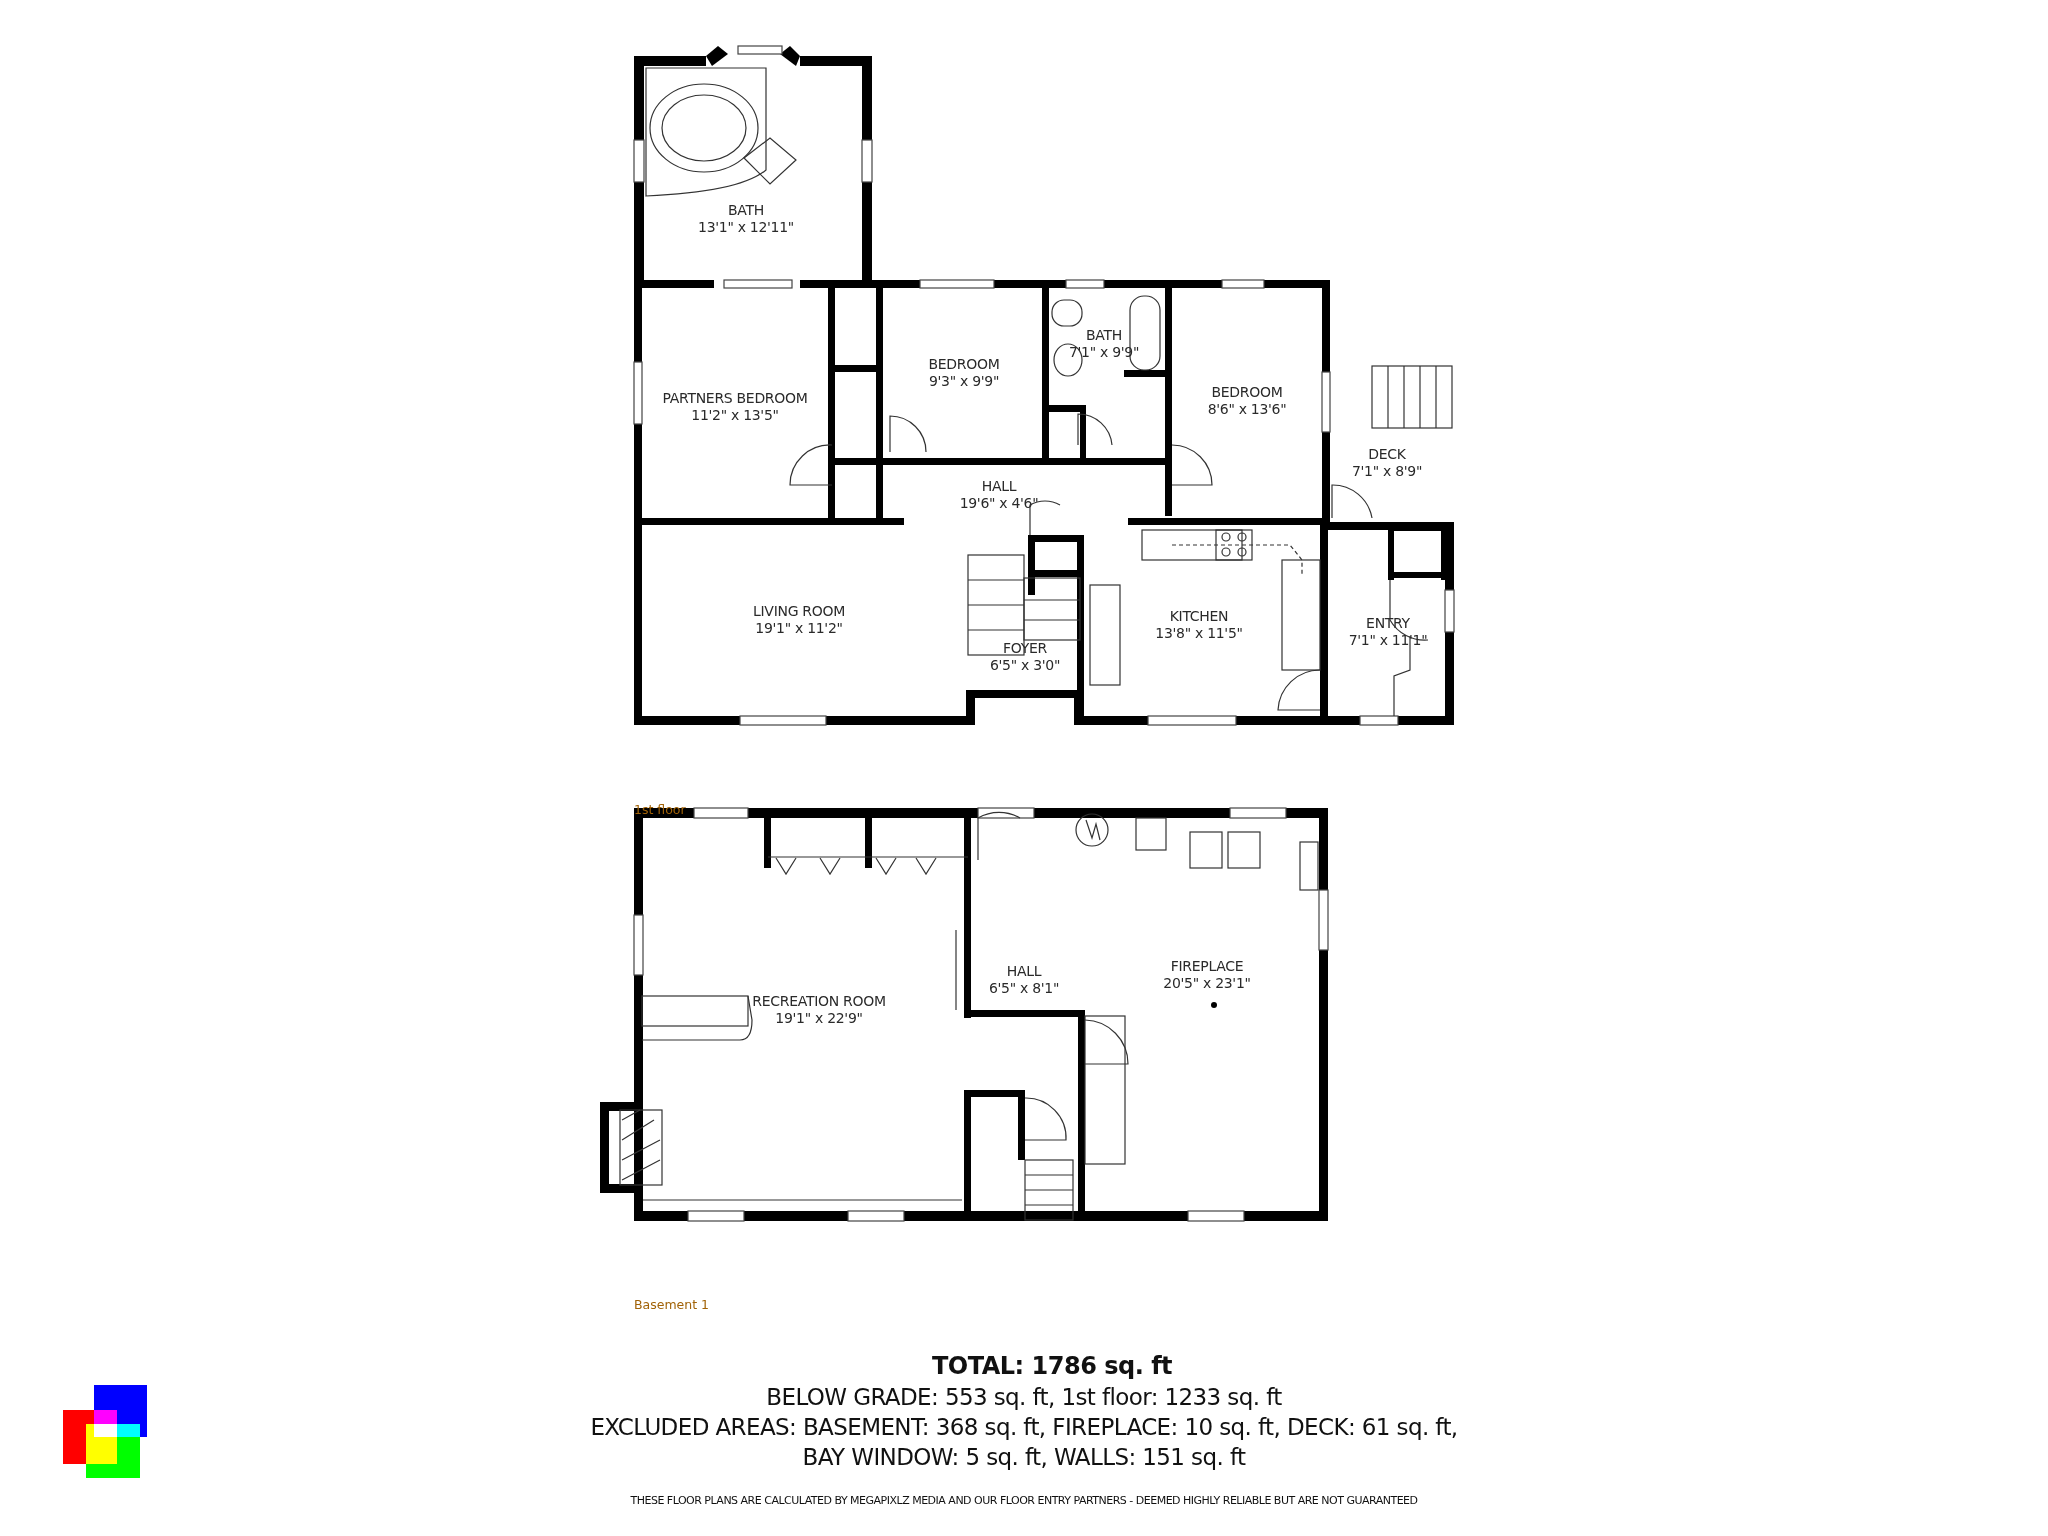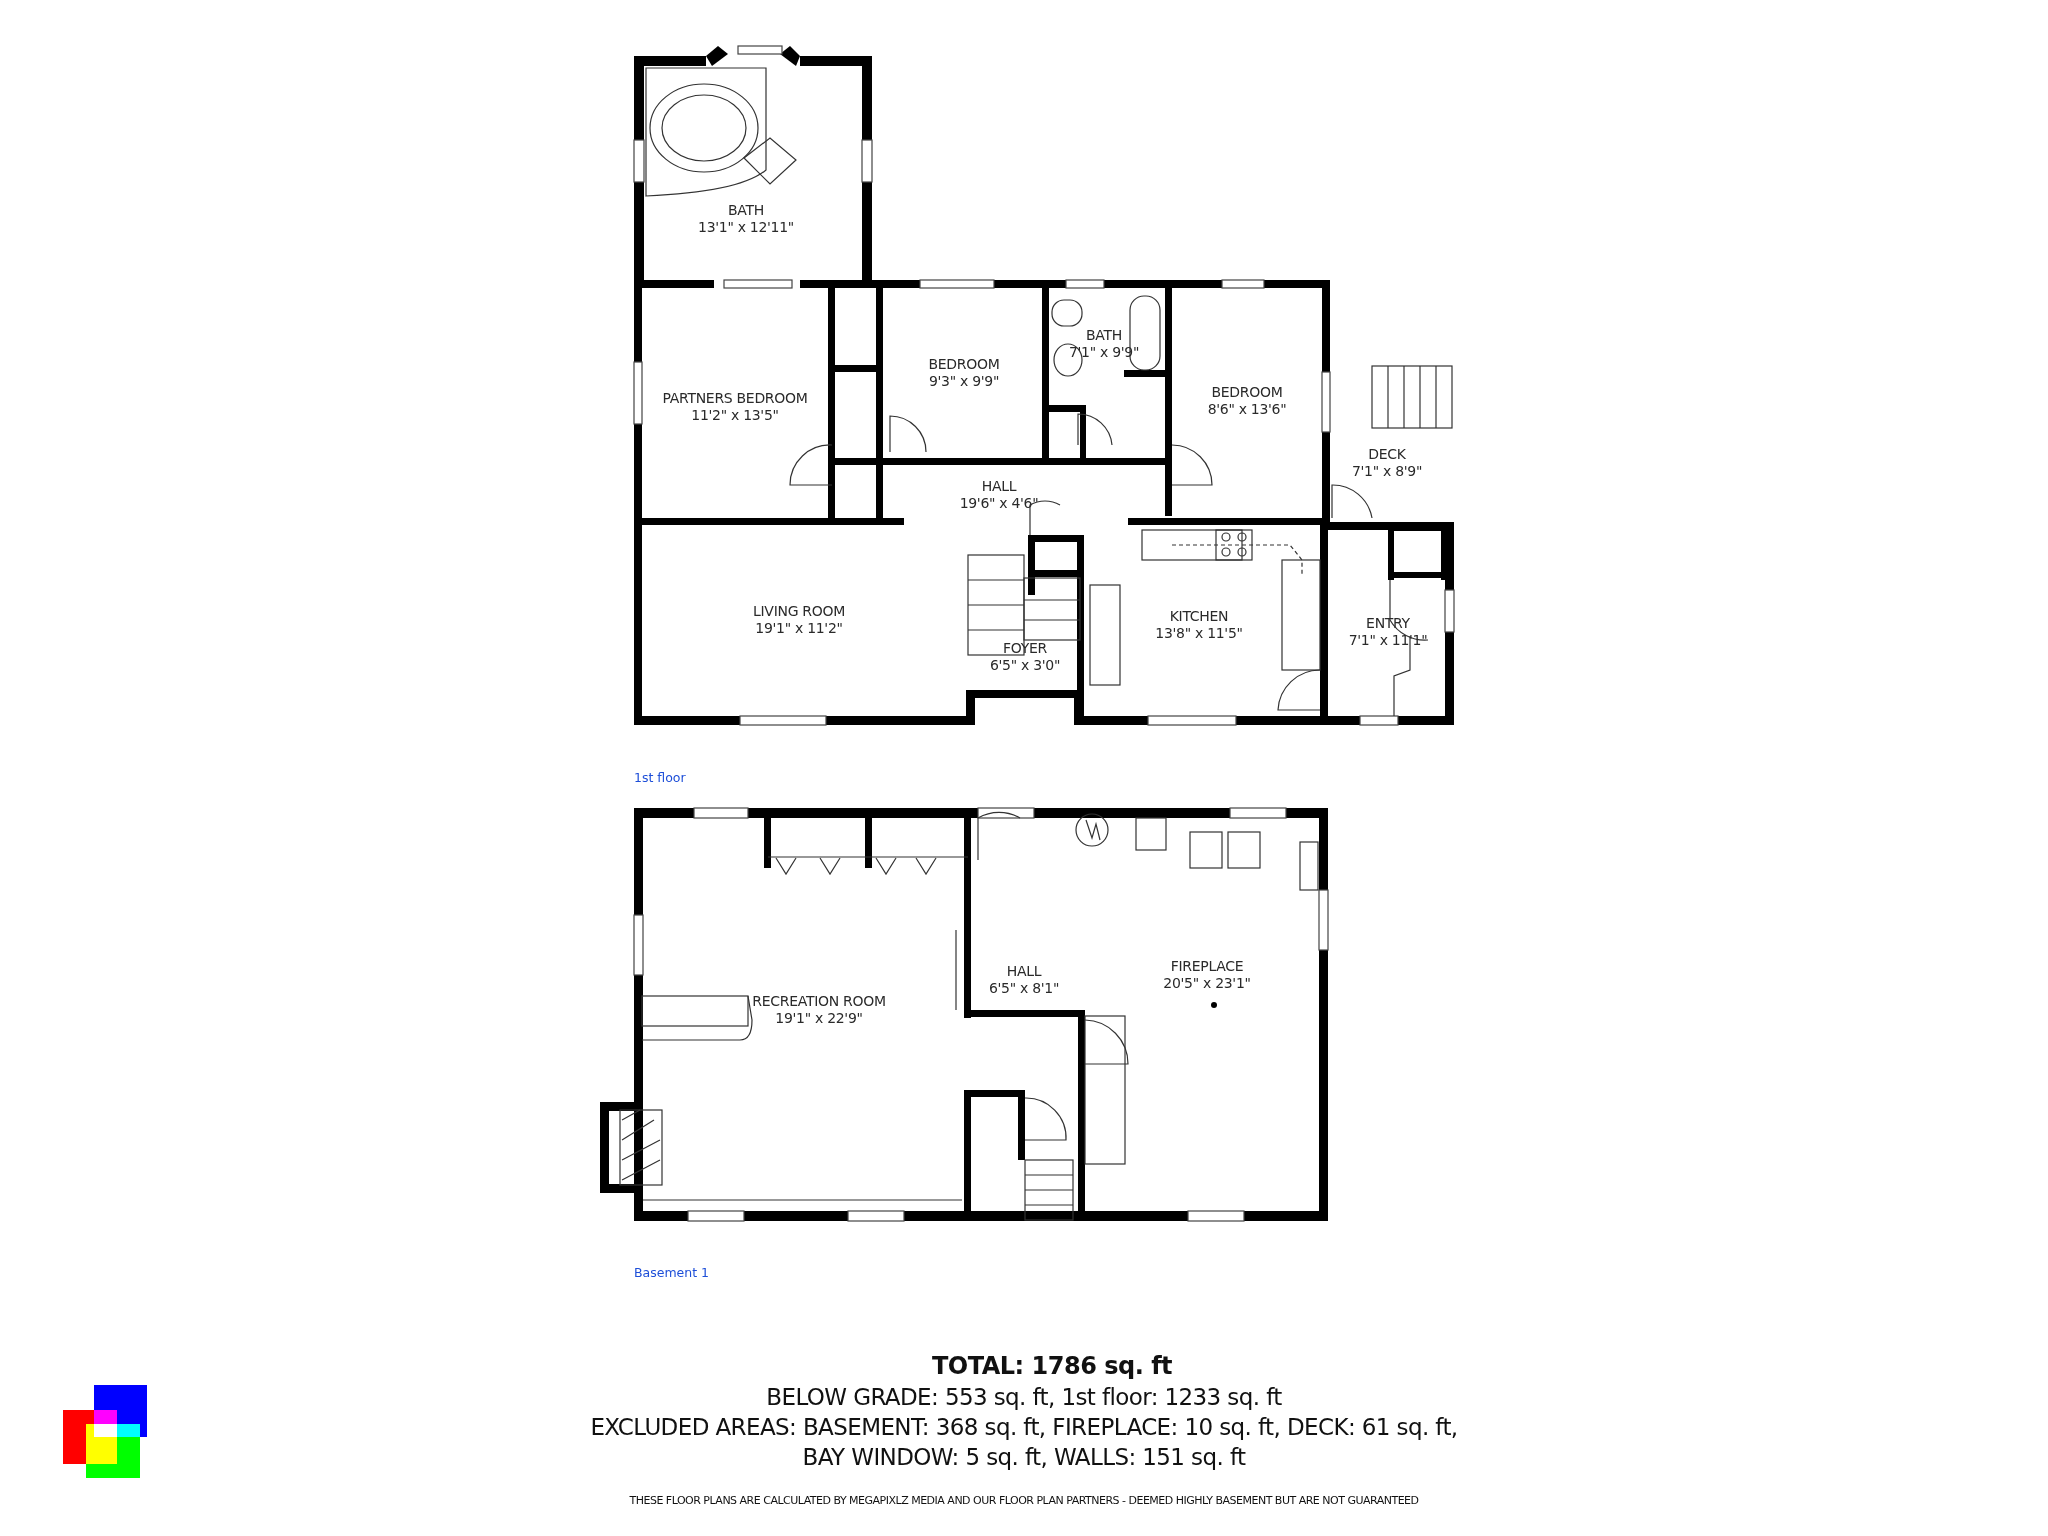--- a/index.html
+++ b/index.html
@@ -1,19 +1,19 @@
 <!DOCTYPE html>
 <html><head>
 <meta charset="utf-8">
 <style>
   html,body{margin:0;padding:0;background:#ffffff;}
   body{width:2048px;height:1536px;position:relative;overflow:hidden;font-family:"Liberation Sans","DejaVu Sans",sans-serif;color:#222;}
   #plan{position:absolute;left:0;top:0;}
   .room-label{position:absolute;text-align:center;font-size:14px;line-height:17px;color:#2a2a2a;transform:translateX(-50%);white-space:nowrap;font-family:"DejaVu Sans",sans-serif;letter-spacing:-0.3px;}
-  .floor-label{position:absolute;font-size:12.5px;color:#1d4ed8;font-family:"DejaVu Sans",sans-serif;}
+  .floor-label{position:absolute;font-size:12.5px;color:#a16207;font-family:"DejaVu Sans",sans-serif;margin-top:32px;}
   .summary{position:absolute;left:0;width:2048px;text-align:center;font-family:"DejaVu Sans",sans-serif;color:#111;}
   .summary .total{font-weight:bold;font-size:24px;top:1352px;position:absolute;width:100%;letter-spacing:-0.5px;padding-left:28px;}
   .summary .line{font-size:23px;position:absolute;width:100%;letter-spacing:-0.6px;}
   .disclaimer{position:absolute;top:1494px;left:0;width:2048px;text-align:center;font-size:11px;font-family:"DejaVu Sans",sans-serif;color:#111;letter-spacing:-0.5px;}
   .logo{position:absolute;}
   .logo div{position:absolute;}
 </style>
 </head>
 <body>
 
@@ -238,21 +238,21 @@
   </div>
 
 <div class="floor-label" style="left:634px;top:1265px;">Basement 1</div>
 
 <div class="summary">
   <div class="total">TOTAL: 1786 sq. ft</div>
   <div class="line" style="top:1384px;">BELOW GRADE: 553 sq. ft, 1st floor: 1233 sq. ft</div>
   <div class="line" style="top:1414px;">EXCLUDED AREAS: BASEMENT: 368 sq. ft, FIREPLACE: 10 sq. ft, DECK: 61 sq. ft,</div>
   <div class="line" style="top:1444px;">BAY WINDOW: 5 sq. ft, WALLS: 151 sq. ft</div>
 </div>
-<div class="disclaimer">THESE FLOOR PLANS ARE CALCULATED BY MEGAPIXLZ MEDIA AND OUR FLOOR PLAN PARTNERS - DEEMED HIGHLY BASEMENT BUT ARE NOT GUARANTEED</div>
+<div class="disclaimer">THESE FLOOR PLANS ARE CALCULATED BY MEGAPIXLZ MEDIA AND OUR FLOOR ENTRY PARTNERS - DEEMED HIGHLY RELIABLE BUT ARE NOT GUARANTEED</div>
 
 <div class="logo" style="left:0;top:0;">
   <div style="left:94px;top:1385px;width:53px;height:52px;background:#0000ff;"></div>
   <div style="left:63px;top:1410px;width:54px;height:54px;background:#ff0000;"></div>
   <div style="left:86px;top:1424px;width:54px;height:54px;background:#00ff00;"></div>
   <div style="left:94px;top:1410px;width:23px;height:14px;background:#ff00ff;"></div>
   <div style="left:117px;top:1424px;width:23px;height:13px;background:#00ffff;"></div>
   <div style="left:86px;top:1424px;width:31px;height:40px;background:#ffff00;"></div>
   <div style="left:94px;top:1424px;width:23px;height:13px;background:#ffffff;"></div>
 </div>

